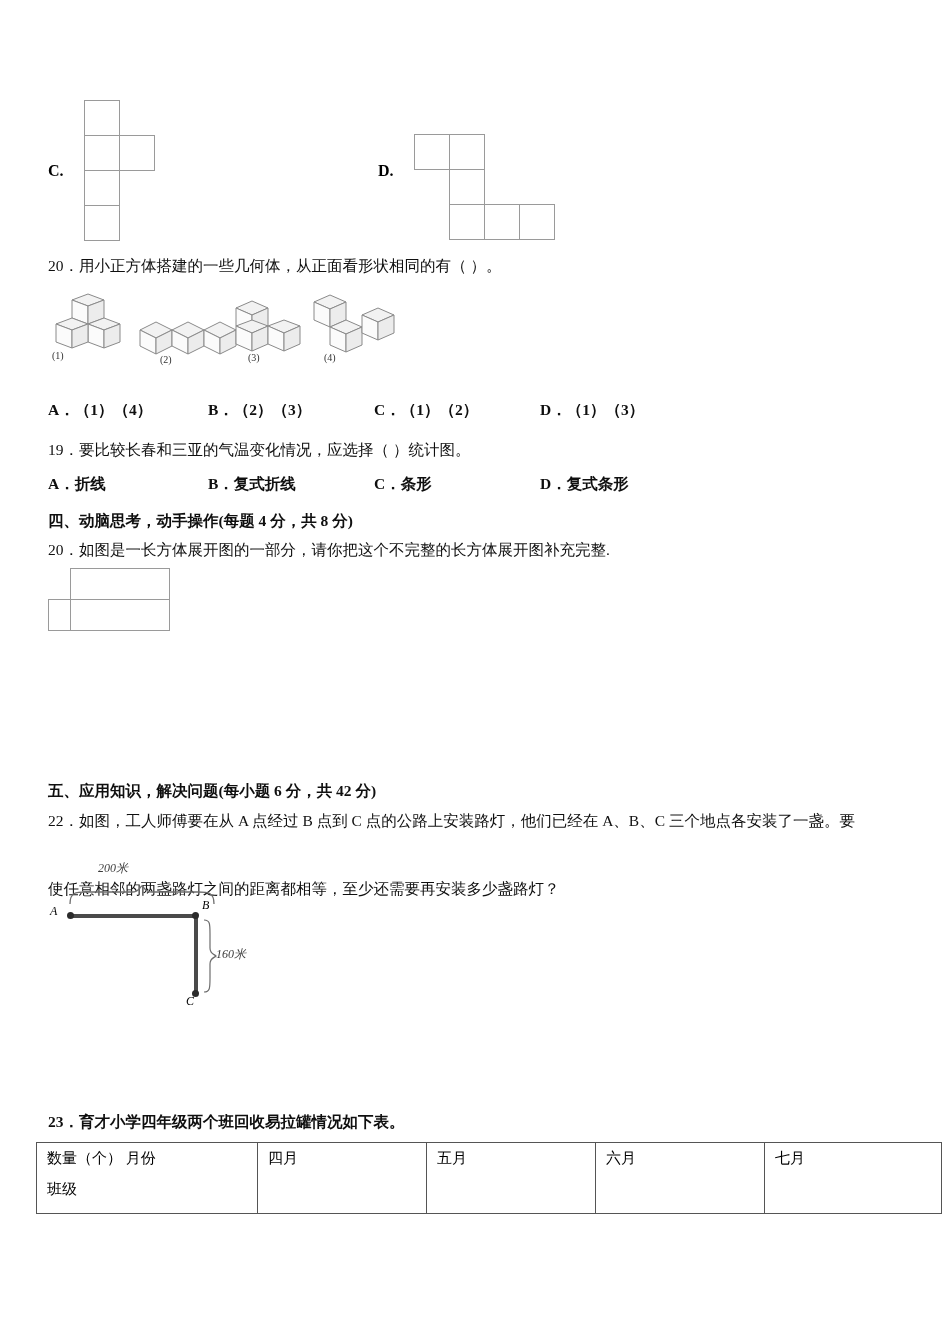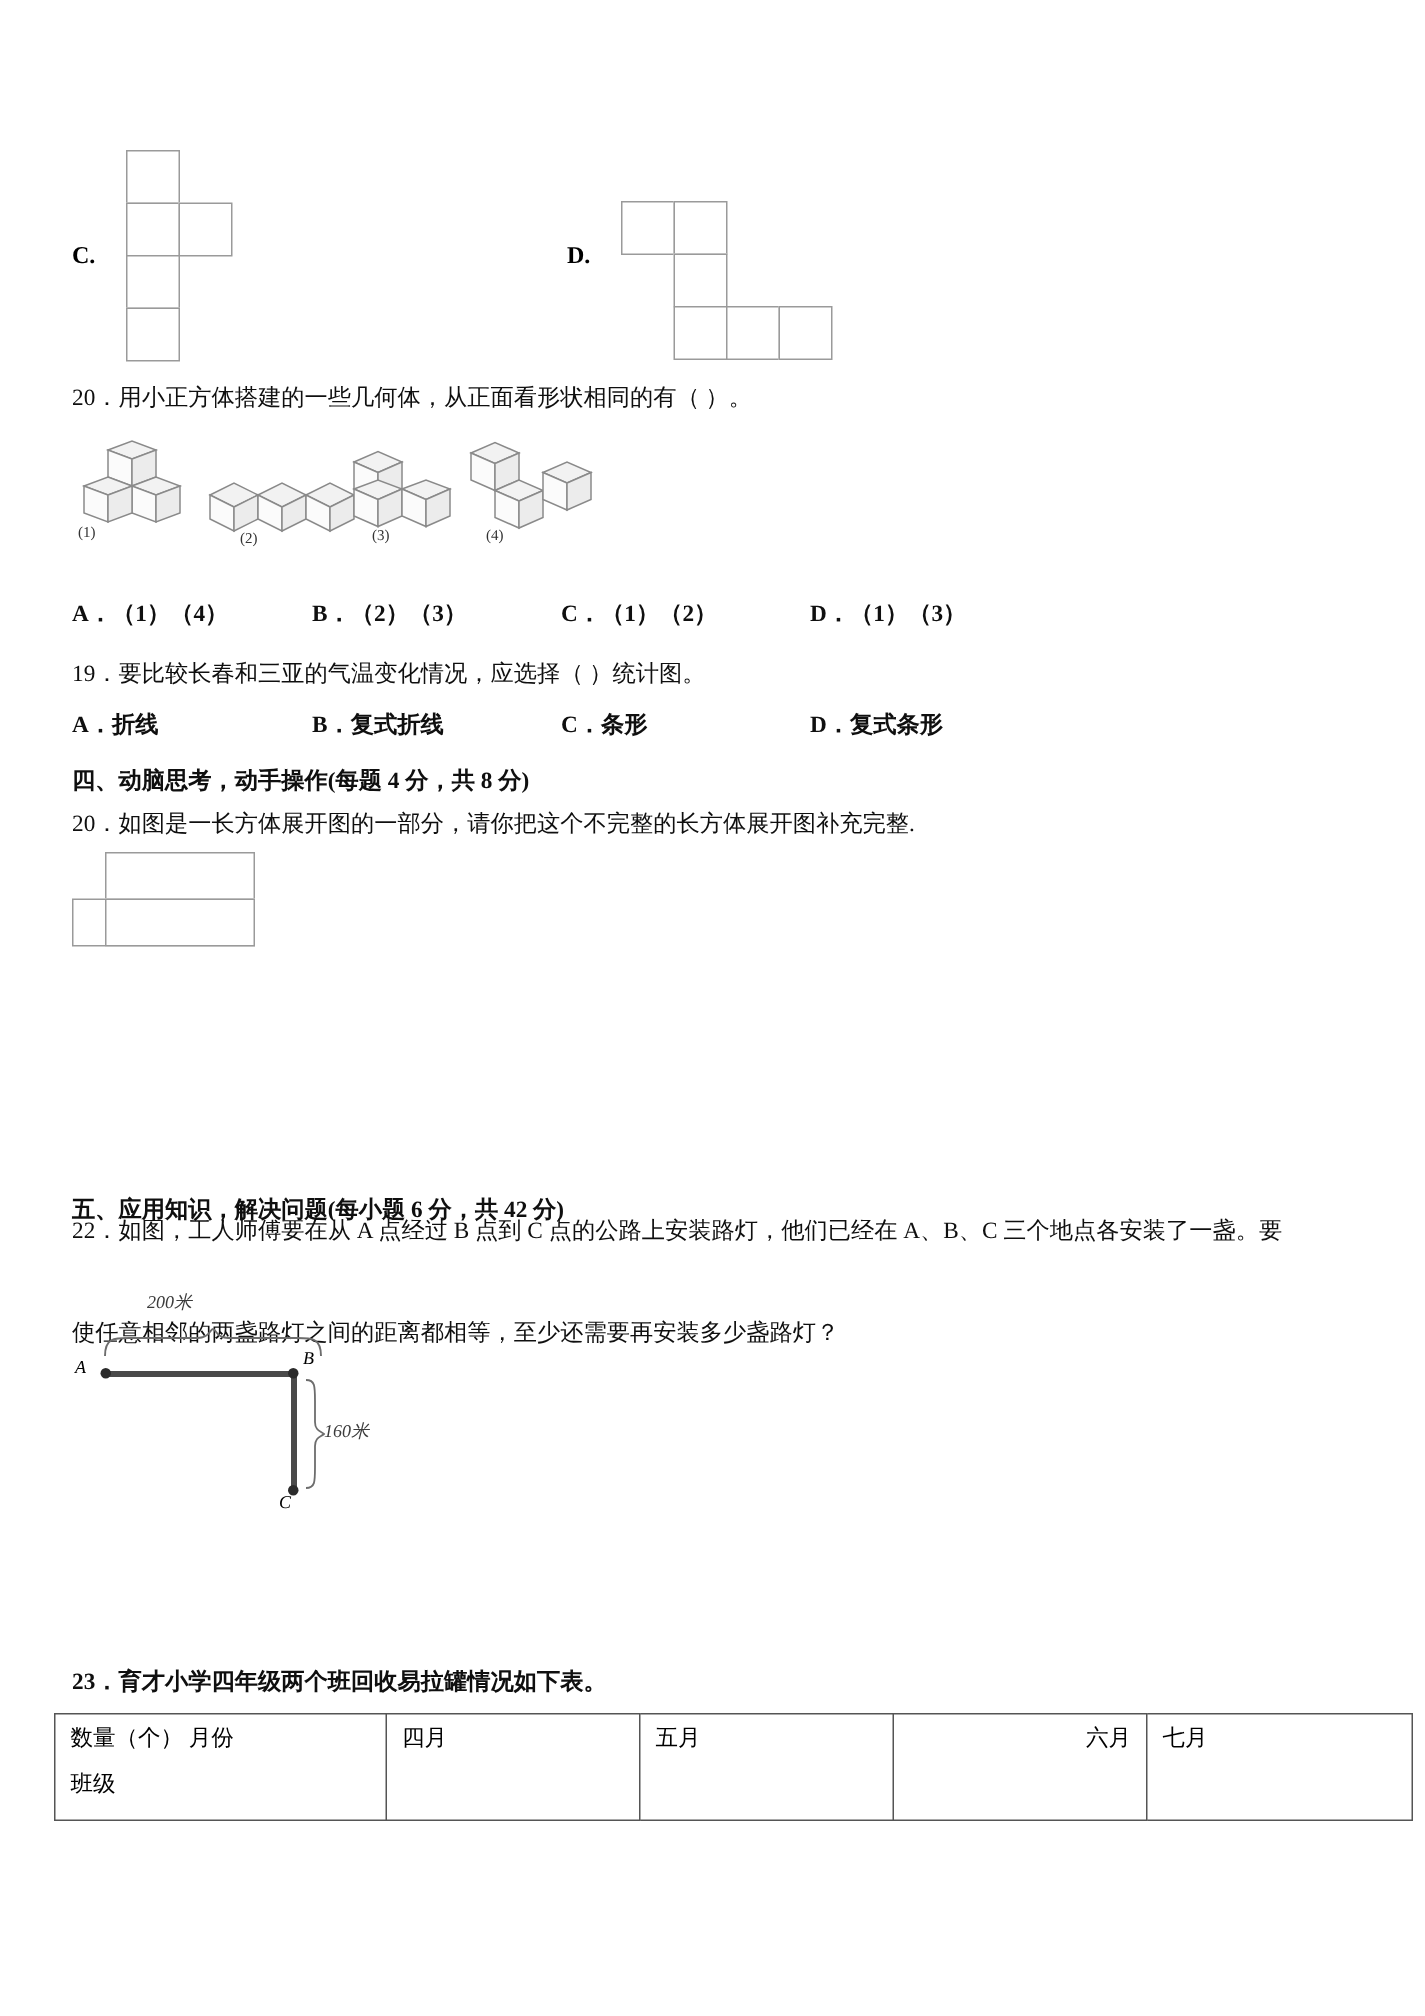--- a/index.html
+++ b/index.html
@@ -247,21 +247,21 @@
   <div class="abs txt" style="left:48px; top:538px;">
     <span>20．</span><span>如图是一长方体展开图的一部分，请你把这个不完整的长方体展开图补充完整.</span>
   </div>
   <div class="abs" style="left:48px; top:568px; width:170px; height:76px;">
     <div class="cell" style="left:22px; top:0px;  width:100px; height:32px;"></div>
     <div class="cell" style="left:0px;  top:31px; width:122px; height:32px;"></div>
     <div class="cell" style="left:22px; top:31px; width:100px; height:32px;"></div>
   </div>
 
 
-  <div class="abs txt txt-b" style="left:48px; top:779px;margin-top:16px;">五、应用知识，解决问题(每小题 6 分，共 42 分)</div>
+  <div class="abs txt txt-b" style="left:48px; top:779px;">五、应用知识，解决问题(每小题 6 分，共 42 分)</div>
 
   <div class="abs txt" style="left:48px; top:809px;">
     <span>22．</span><span>如图，工人师傅要在从 A 点经过 B 点到 C 点的公路上安装路灯，他们已经在 A、B、C 三个地点各安装了一盏。要</span>
   </div>
   <div class="abs txt" style="left:48px; top:845px;margin-top:32px;">
     <span>使任意相邻的两盏路灯之间的距离都相等，至少还需要再安装多少盏路灯？</span>
   </div>
 
   <div class="abs" style="left:44px; top:848px; width:260px; height:160px;">
 
@@ -294,19 +294,19 @@
 
   <table class="recycle" style="left:36px; top:1142px; width:800px;">
     <tbody>
         <tr>
       <td class="hdrcell" style="width:200px;">
         <span class="l1">数量（个）   月份</span>
         <span class="l2">班级</span>
       </td>
       <td style="width:148px;margin-top:44px;">四月</td>
       <td style="width:148px;">五月</td>
-      <td style="width:148px;text-align:right;">六月</td>
+      <td style="width:148px;">六月</td>
       <td style="width:156px;">七月</td>
     </tr>
   </tbody>
     </table>
 
 </div>
 
 </body></html>

